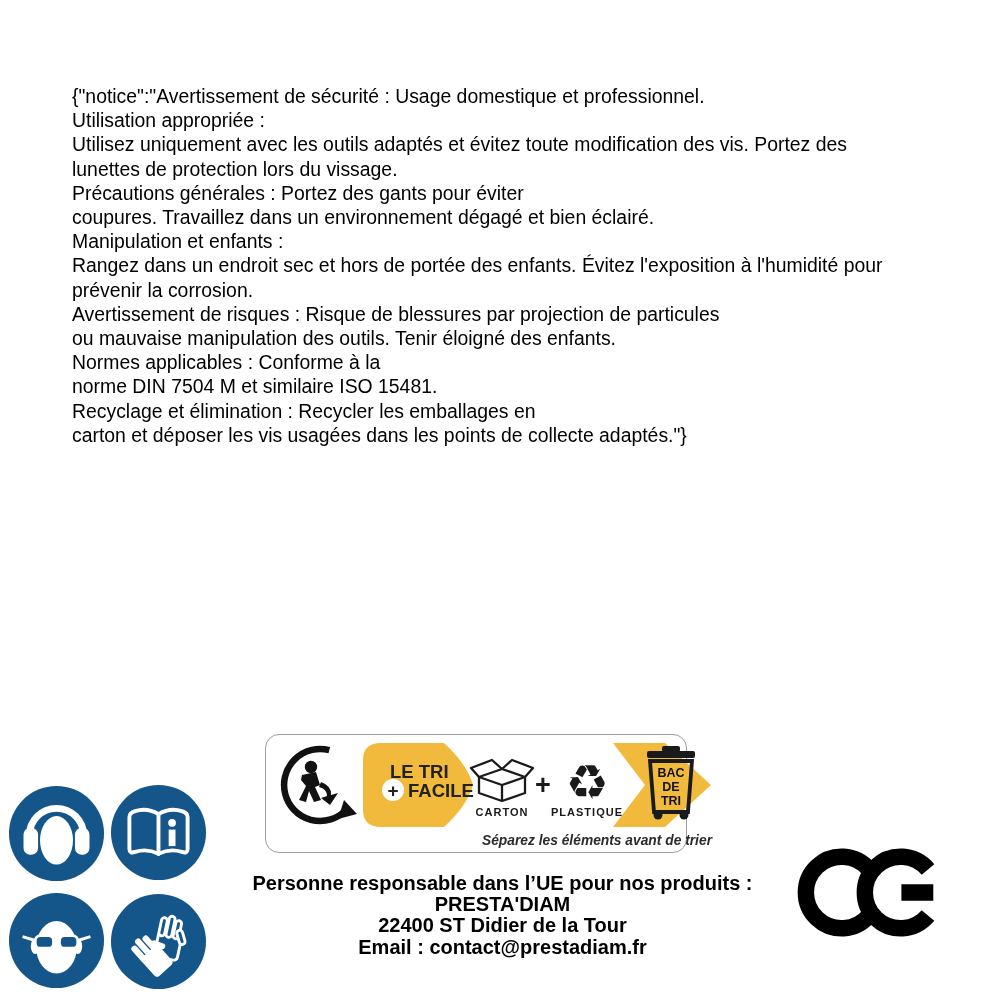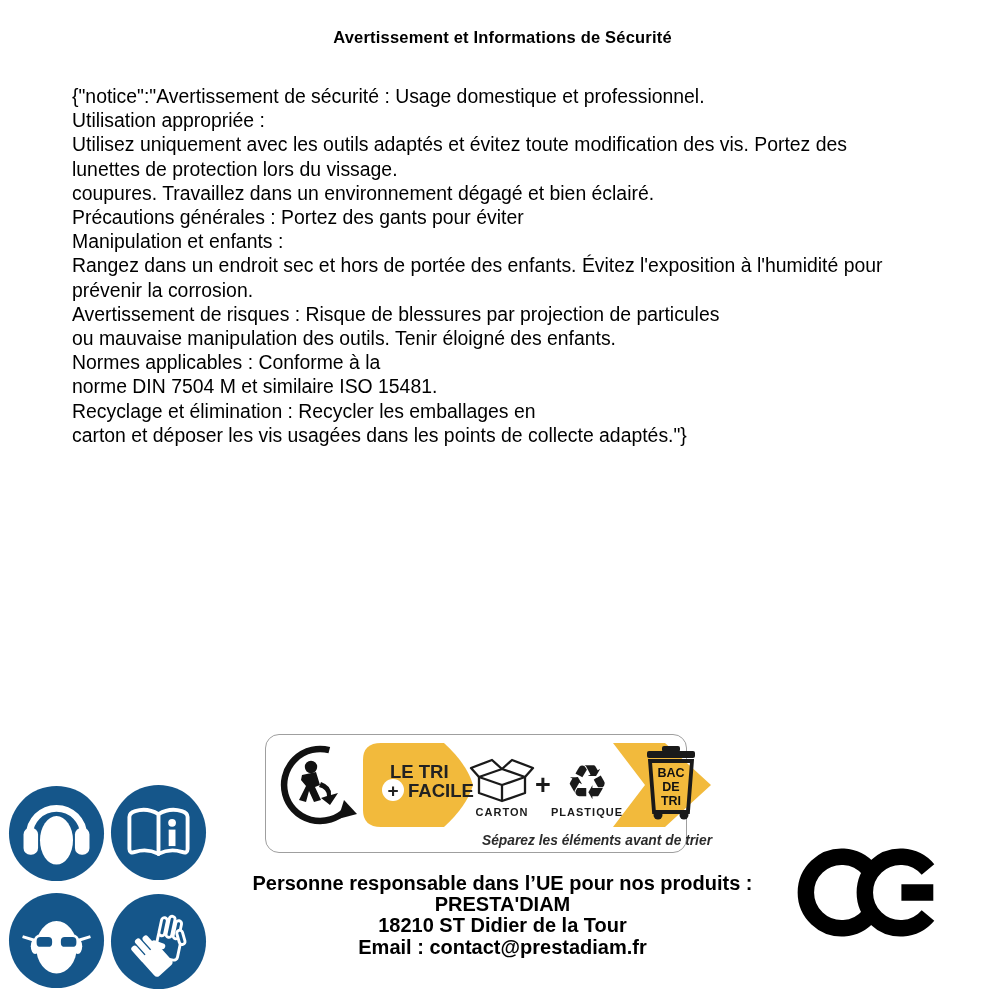--- a/index.html
+++ b/index.html
@@ -36,29 +36,28 @@
   .contact{
     position:absolute; left:0; top:873px; width:1005px;
     text-align:center; font-weight:bold; font-size:20px; line-height:21.2px;
   }
 </style>
 </head>
 <body>
 
 <div class="canvas">
 
-  <div class="doc-title">Avertissement et Informations de Sécurité</div>
 
   <div class="notice">
     <div>{"notice":"Avertissement de sécurité : Usage domestique et professionnel.</div>
     <div>Utilisation appropriée :</div>
     <div>Utilisez uniquement avec les outils adaptés et évitez toute modification des vis. Portez des</div>
     <div>lunettes de protection lors du vissage.</div>
+    <div>Précautions générales : Portez des gants pour éviter</div>
     <div>coupures. Travaillez dans un environnement dégagé et bien éclairé.</div>
-    <div>Précautions générales : Portez des gants pour éviter</div>
     <div>Manipulation et enfants :</div>
     <div>Rangez dans un endroit sec et hors de portée des enfants. Évitez l'exposition à l'humidité pour</div>
     <div>prévenir la corrosion.</div>
     <div>Avertissement de risques : Risque de blessures par projection de particules</div>
     <div>ou mauvaise manipulation des outils. Tenir éloigné des enfants.</div>
     <div>Normes applicables : Conforme à la</div>
     <div>norme DIN 7504 M et similaire ISO 15481.</div>
     <div>Recyclage et élimination : Recycler les emballages en</div>
     <div>carton et déposer les vis usagées dans les points de collecte adaptés."}</div>
   </div>
@@ -170,17 +169,17 @@
     <g stroke="#000" stroke-width="17" fill="none">
       <path d="M 74.5,26.2 A 37,37 0 1 0 74.5,73.8"></path>
       <path d="M 135.5,26.2 A 37,37 0 1 0 135.5,73.8"></path>
       <path d="M 108,50 L 141,50"></path>
     </g>
   </svg>
 
   <div class="contact">
     <div>Personne responsable dans l’UE pour nos produits :</div>
     <div>PRESTA'DIAM</div>
-    <div>18210 ST Didier de la Tour</div>
+    <div>22400 ST Didier de la Tour</div>
     <div>Email : contact@prestadiam.fr</div>
   </div>
 
 </div>
 
 </body></html>

